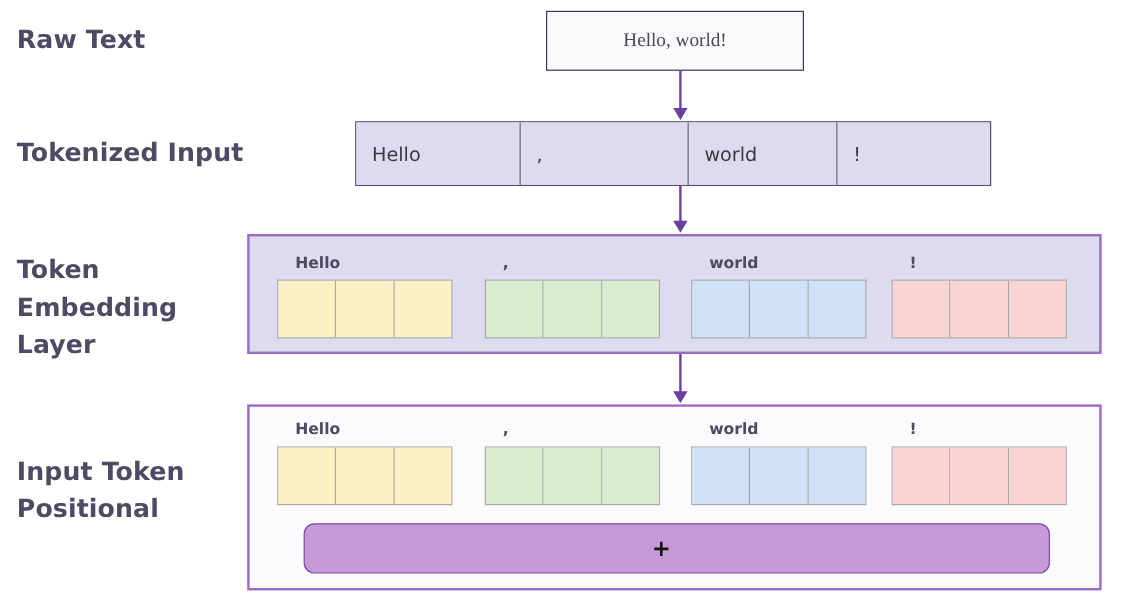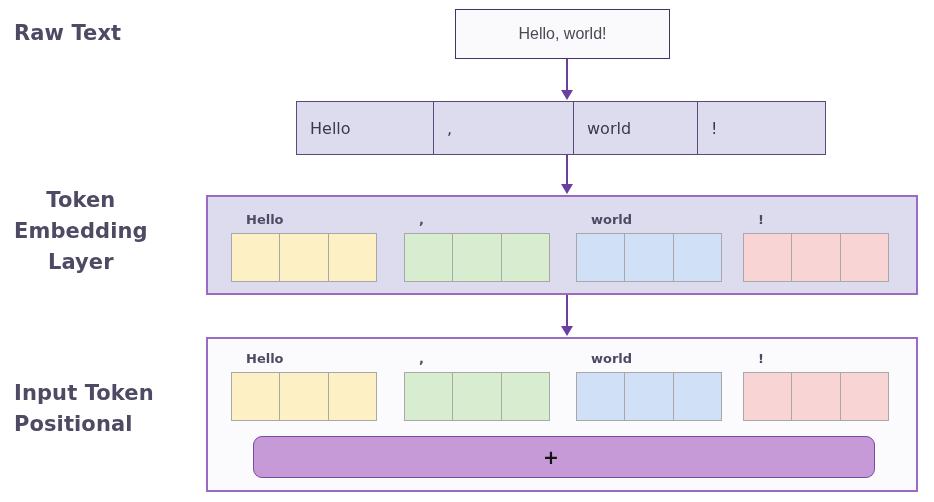--- a/index.html
+++ b/index.html
@@ -24,41 +24,41 @@
     font-family: "DejaVu Sans", sans-serif;
     font-weight: bold;
     font-size: 21px;
     line-height: 31px;
     color: #4f4a63;
     letter-spacing: 0.1px;
     white-space: pre-line;
   }
   #label-raw-text   { left: 14px; top: 18px; }
   #label-tokenized  { left: 14px; top: 112px; }
-  #label-token-emb  { left: 14px; top: 185px; text-align: center; }
+  #label-token-emb  { left: 14px; top: 210px; }
   #label-input-emb  { left: 14px; top: 378px; }
 
   
   #raw-text-box {
     position: absolute;
     left: 455px;
     top: 9px;
     width: 215px;
     height: 50px;
     box-sizing: border-box;
     background: #fafafc;
     border: 1.5px solid #433366;
     display: flex;
     align-items: center;
     justify-content: center;
   }
   #raw-text-value {
     font-size: 16px;
     color: #4a4a55;
-    font-family: Liberation Sans, sans-serif;
+    font-family: Liberation Serif, serif;
     text-align: right;
   }
 
   
   #tokenized-row {
     position: absolute;
     left: 296px;
     top: 101px;
     width: 530px;
     height: 54px;
@@ -201,20 +201,21 @@
     font-family: "DejaVu Sans", sans-serif;
   }
 </style>
 </head>
 <body>
 
 <div id="canvas">
 
   <div class="row-label" id="label-raw-text">Raw Text</div>
 
+  <div class="row-label" id="label-tokenized">Tokenized Input</div>
 
   <div class="row-label" id="label-token-emb">Token
 Embedding
 Layer</div>
 
   <div class="row-label" id="label-input-emb">Input Token
 Positional</div>
 
   <div id="raw-text-box">
     <span id="raw-text-value">Hello, world!</span>

